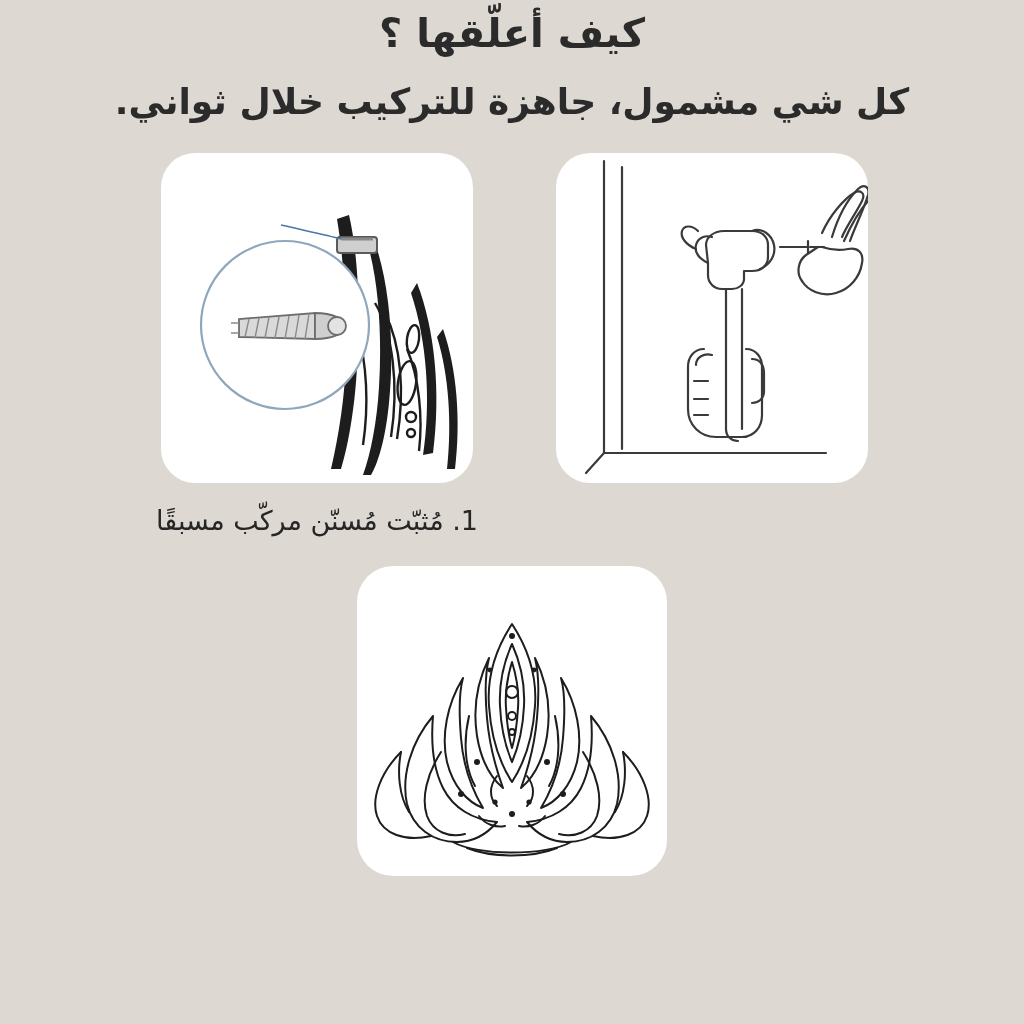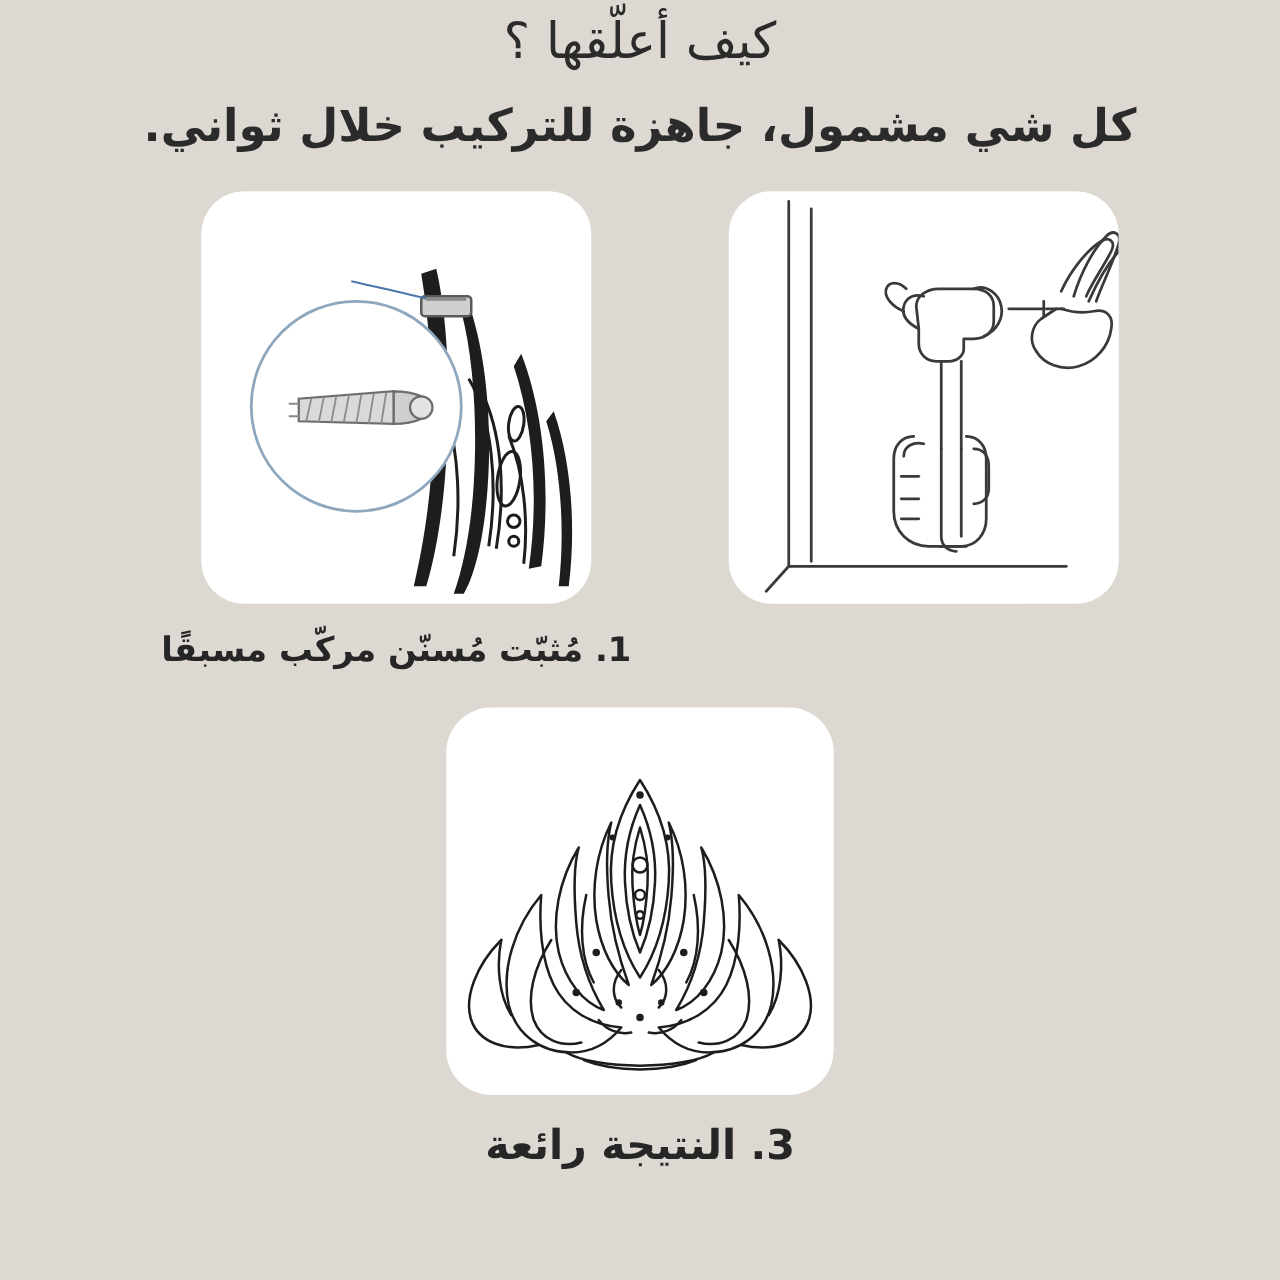--- a/index.html
+++ b/index.html
@@ -24,21 +24,21 @@
     align-items: center;
   }
   .headline {
     text-align: center;
     color: #2b2b2b;
     width: 960px;
     margin-top: 8px;
   }
   .headline .h-main {
     font-size: 40px;
-    font-weight: 400;
+    font-weight: 700;
     line-height: 1.25;
     letter-spacing: 0;
     display: block;
   }
   .headline .h-sub {
     font-size: 36px;
     font-weight: 700;
     line-height: 1.35;
     display: block;
     margin-top: 20px;
@@ -60,21 +60,21 @@
     width: 312px;
     height: 330px;
     background: #ffffff;
     border-radius: 34px;
     position: relative;
     overflow: hidden;
   }
   .caption {
     margin-top: 22px;
     font-size: 27px;
-    font-weight: 700;
+    font-weight: 400;
     color: #262626;
     text-align: center;
     white-space: nowrap;
   }
   .bottom-step {
     margin-top: 30px;
     display: flex;
     flex-direction: column;
     align-items: center;
   }
@@ -254,16 +254,15 @@
             <circle cx="177" cy="104" r="2.4"></circle>
           </g>
 
           <path d="M140 210 C132 220 132 232 140 240"></path>
           <path d="M170 210 C178 220 178 232 170 240"></path>
           <path d="M122 250 C128 258 138 262 148 260"></path>
           <path d="M188 250 C182 258 172 262 162 260"></path>
         </g>
       </svg>
     </div>
-    <div class="caption-result">3. النتيجة رائعة</div>
   </div>
 
 </div>
 
 </body></html>

